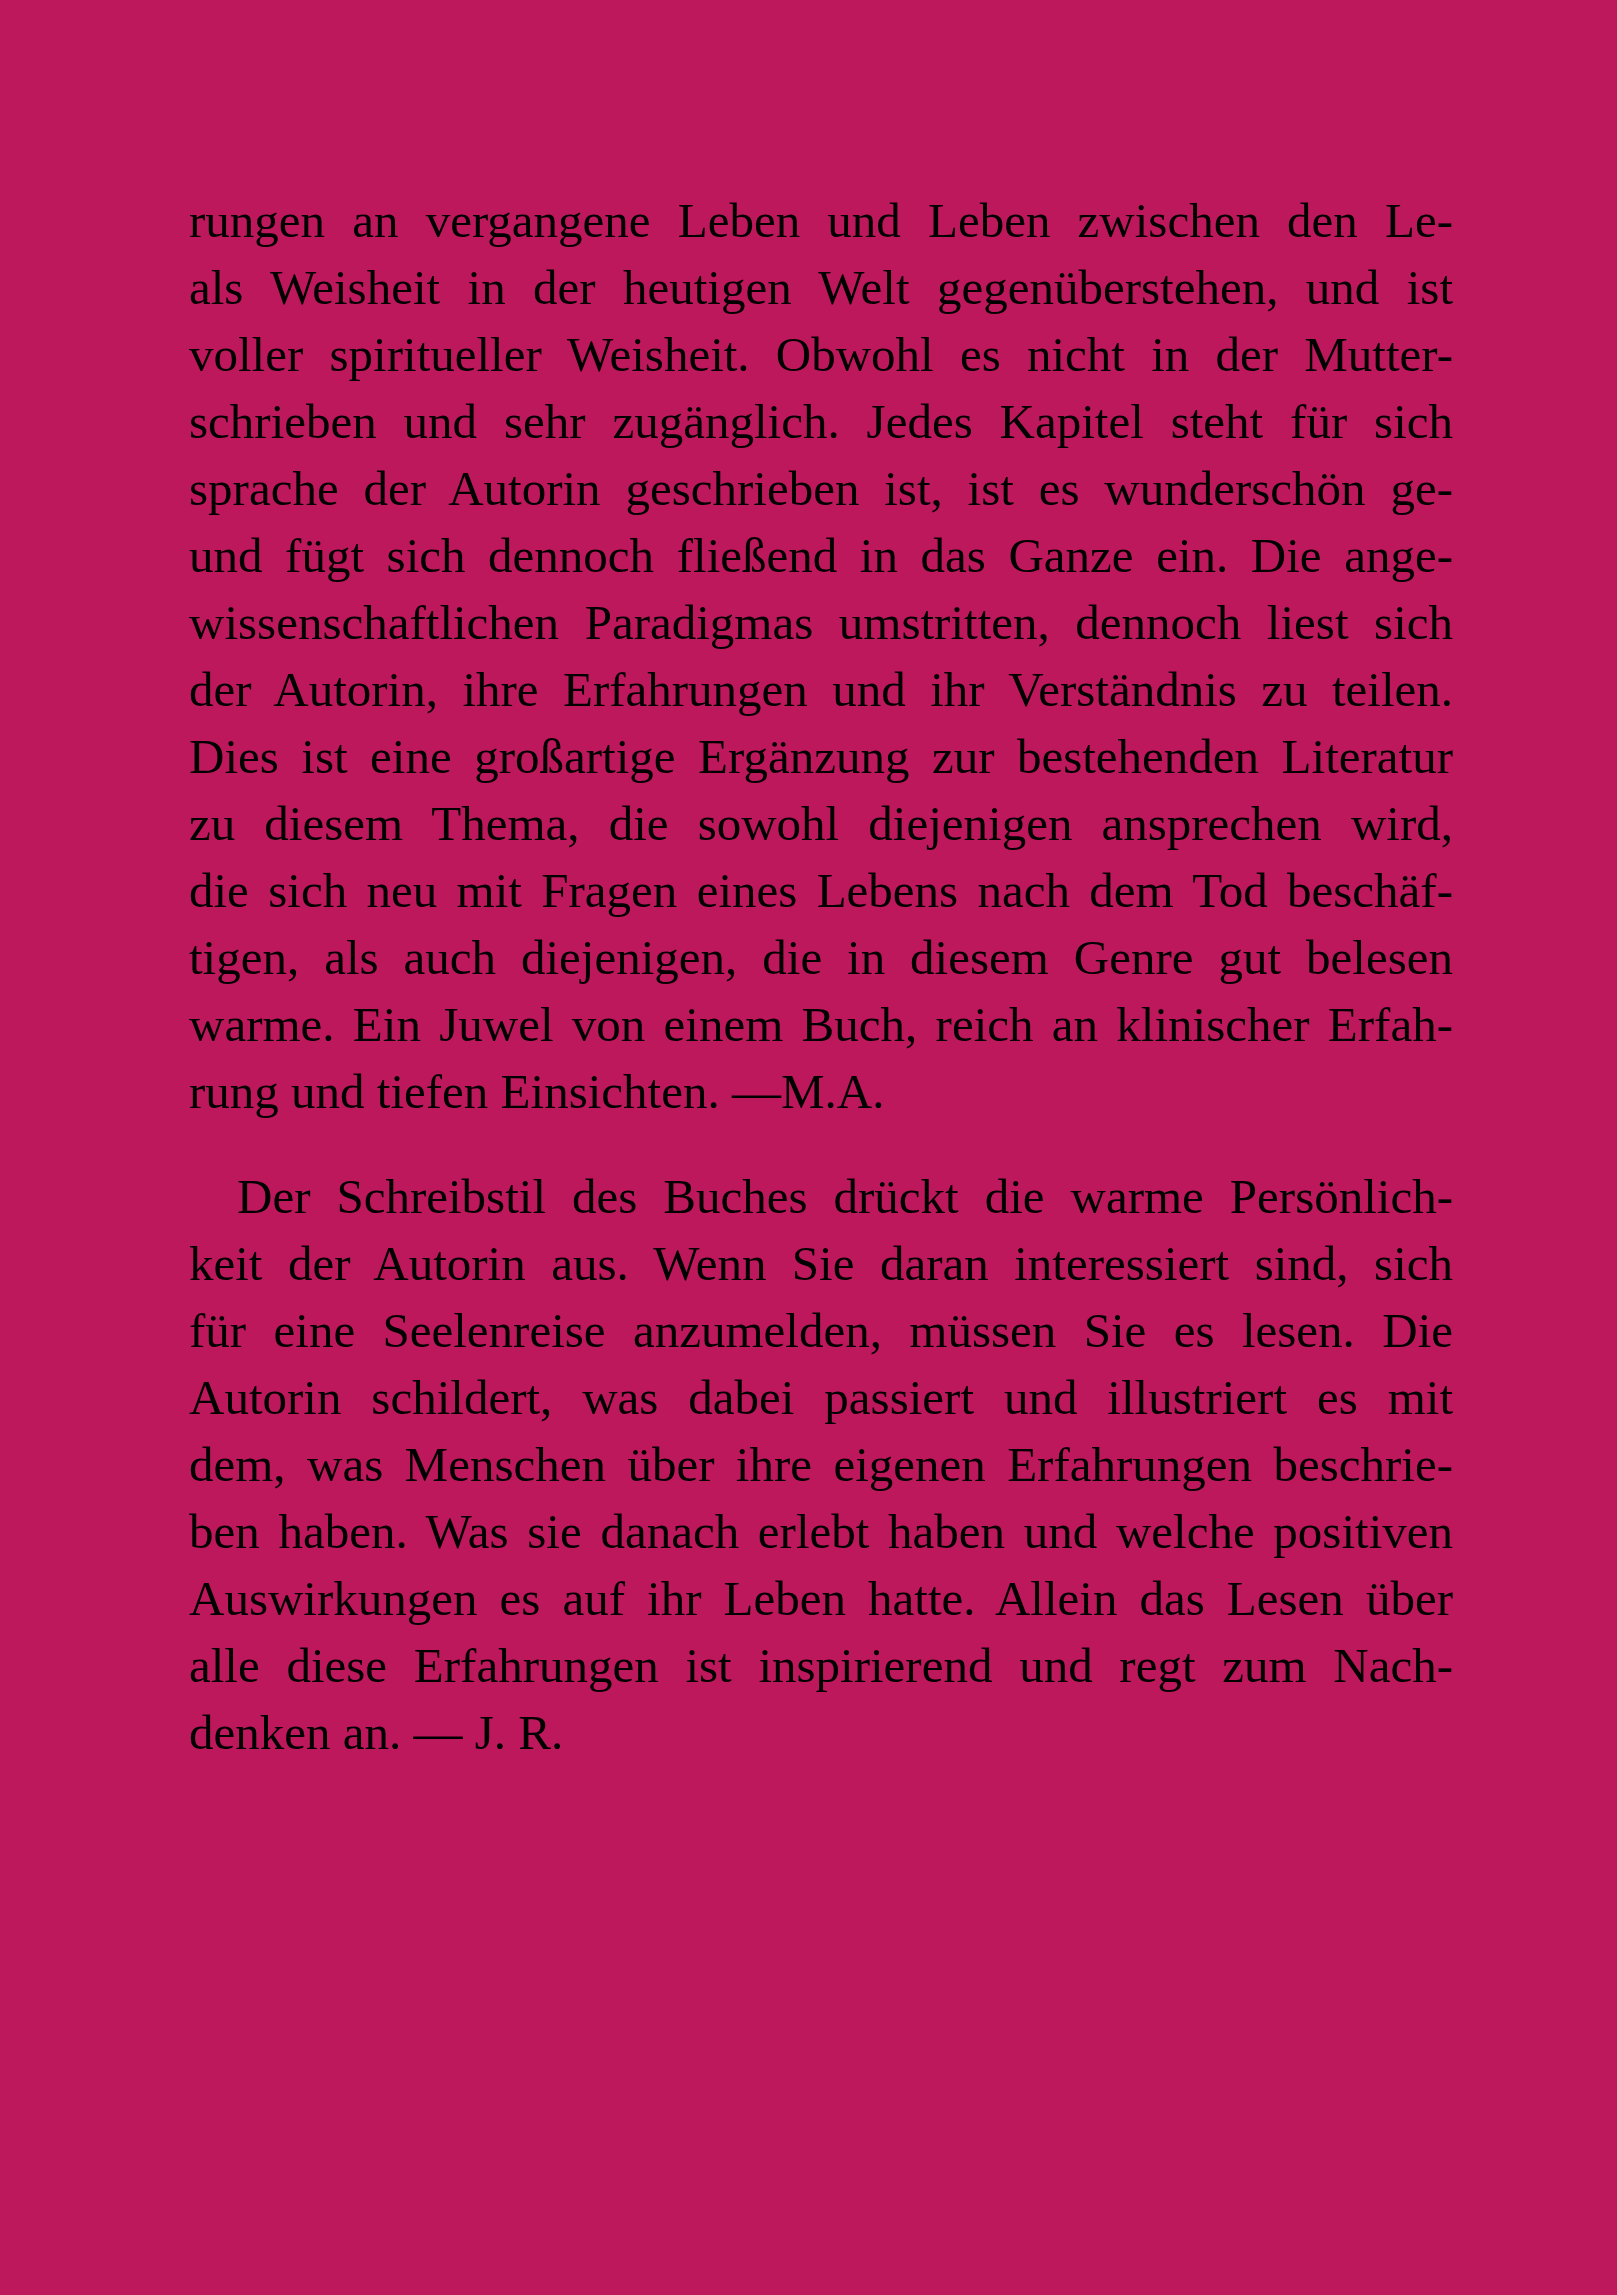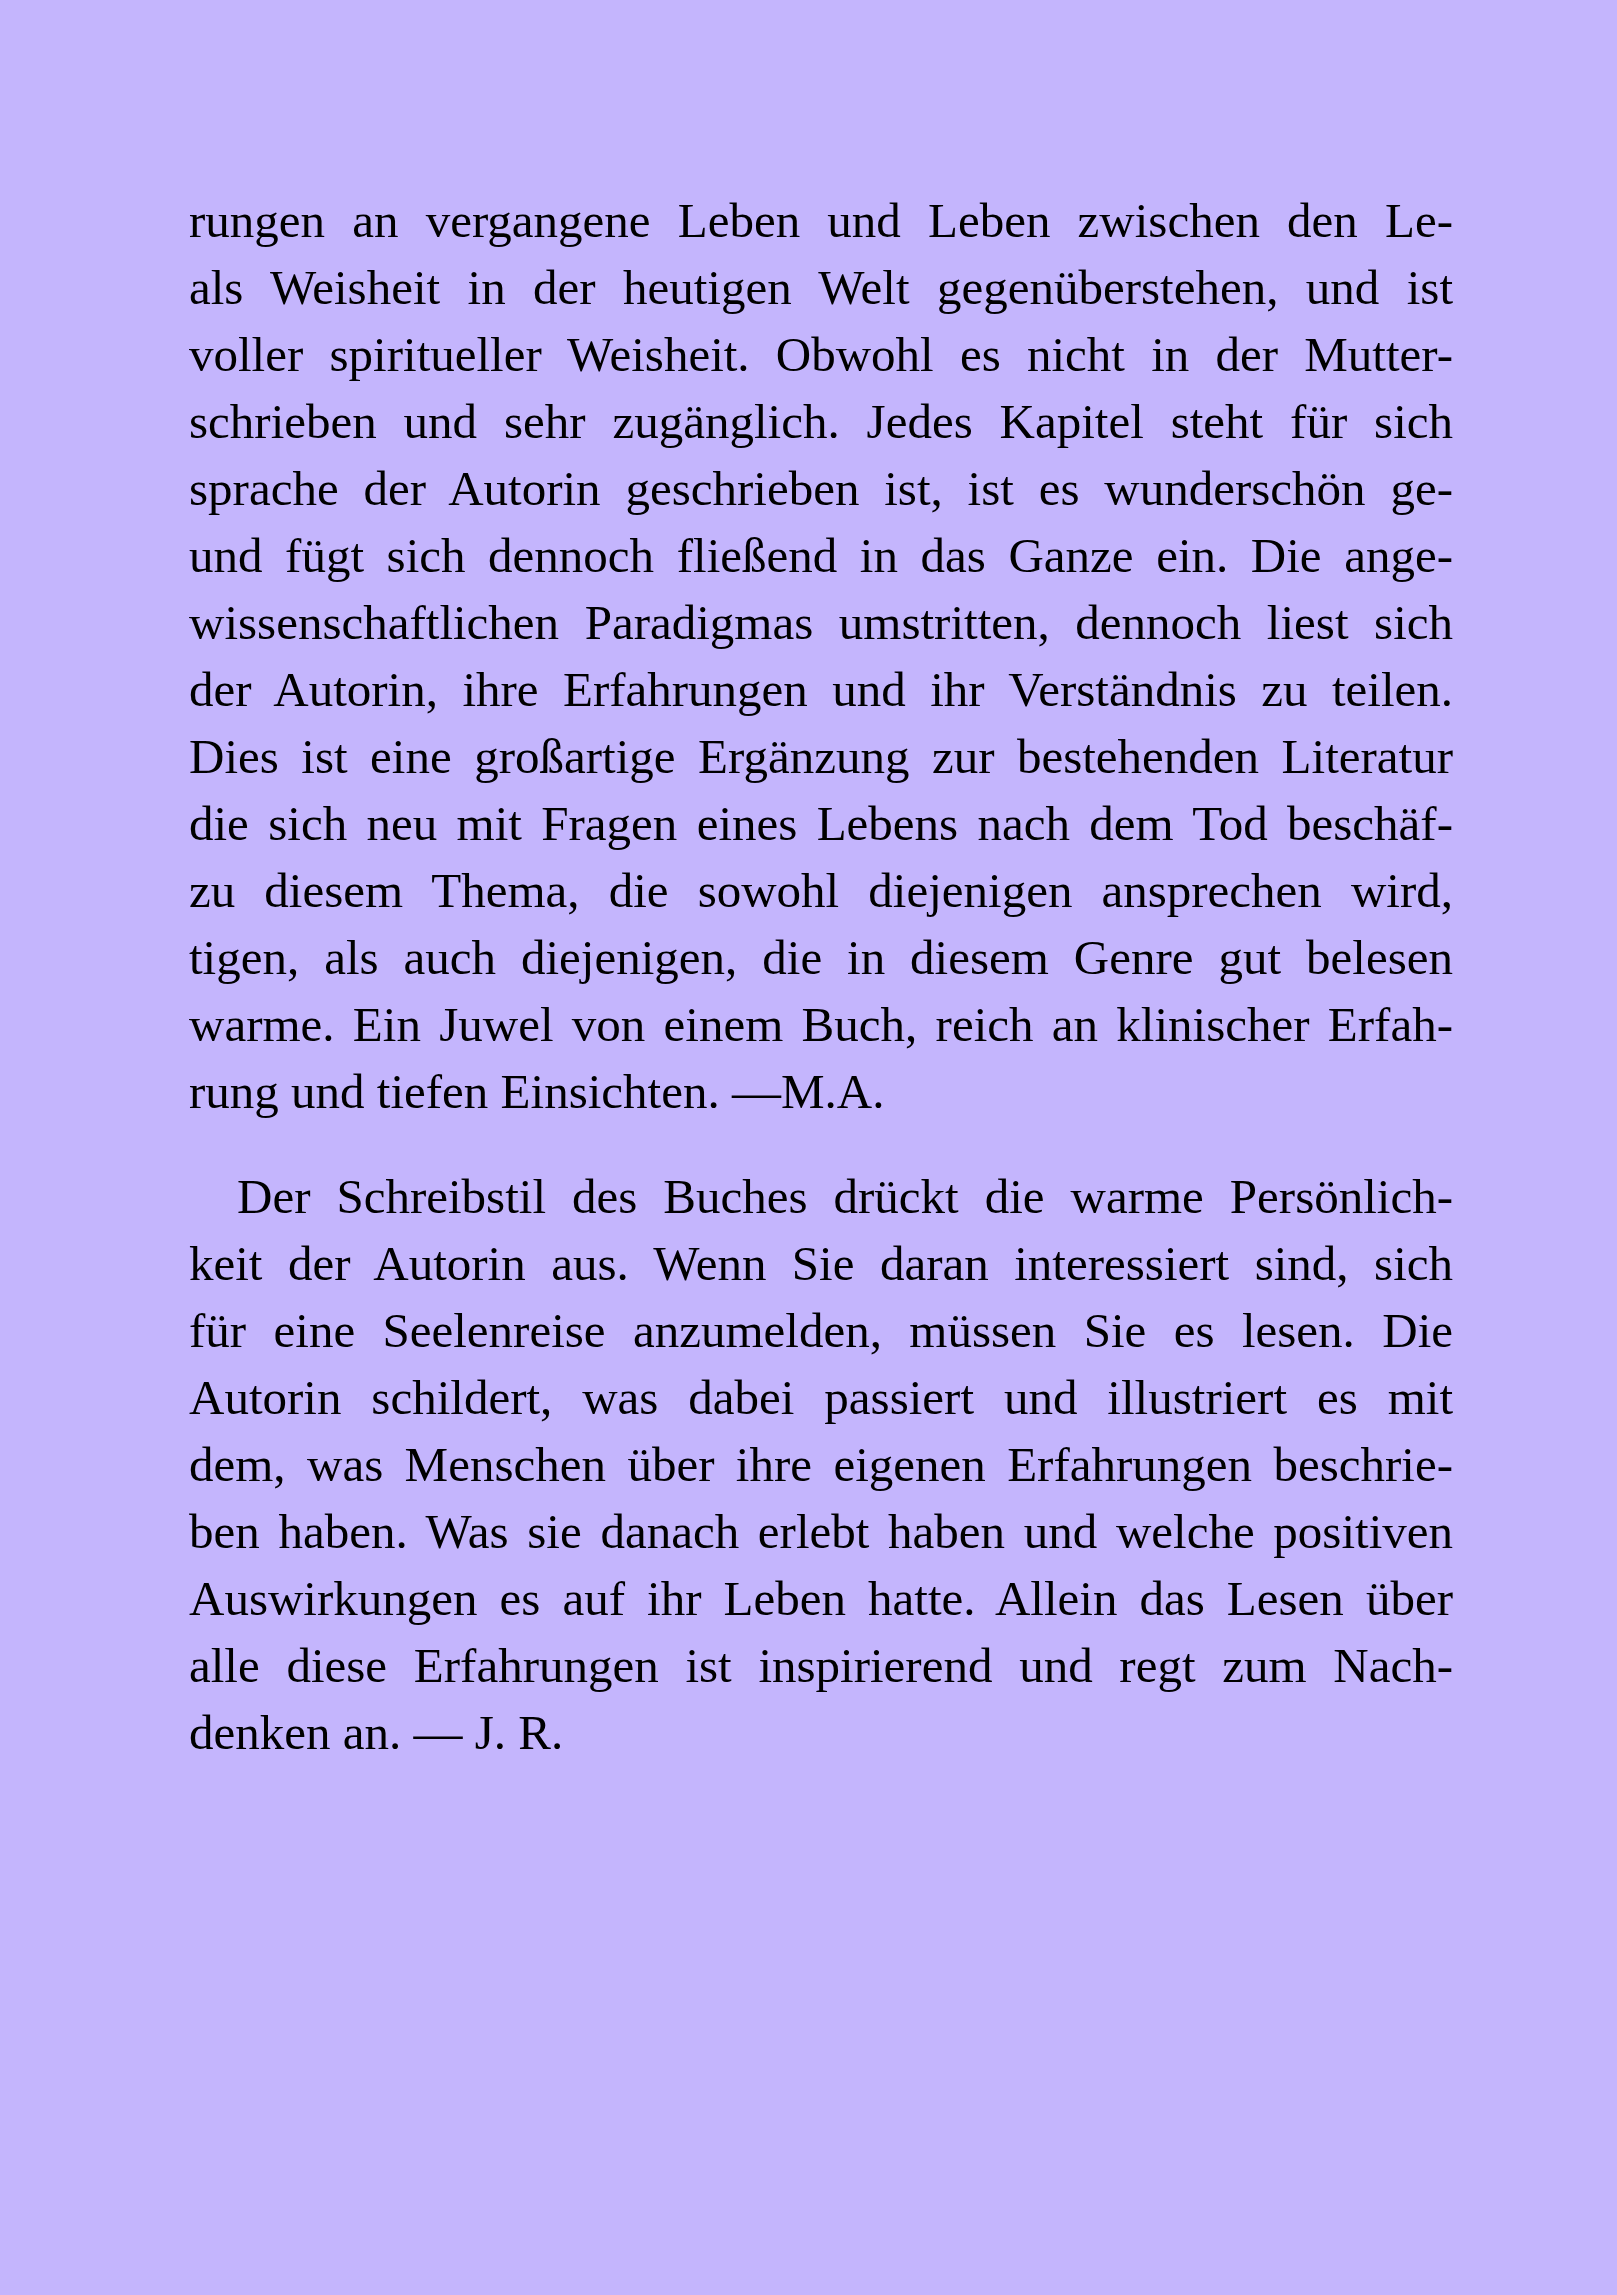--- a/index.html
+++ b/index.html
@@ -9,21 +9,21 @@
   body {
     width: 1618px;
     height: 2295px;
     background: #ffffff;
     position: relative;
     overflow: hidden;
   }
   .page {
     position: absolute;
     inset: 0;
-    background: #c4b5fd;
+    background: #be185d;
   }
   .text-block {
     position: absolute;
     left: 189px;
     top: 187px;
     width: 1264px;
     font-family: "Liberation Serif", serif;
     font-size: 49px;
     line-height: 67px;
     color: #000000;
@@ -58,22 +58,22 @@
     <div class="para para-1">
       <div class="line just">rungen an vergangene Leben und Leben zwischen den Le-</div>
       <div class="line just">als Weisheit in der heutigen Welt gegenüberstehen, und ist</div>
       <div class="line just">voller spiritueller Weisheit. Obwohl es nicht in der Mutter-</div>
       <div class="line just">schrieben und sehr zugänglich. Jedes Kapitel steht für sich</div>
       <div class="line just">sprache der Autorin geschrieben ist, ist es wunderschön ge-</div>
       <div class="line just">und fügt sich dennoch fließend in das Ganze ein. Die ange-</div>
       <div class="line just">wissenschaftlichen Paradigmas umstritten, dennoch liest sich</div>
       <div class="line just">der Autorin, ihre Erfahrungen und ihr Verständnis zu teilen.</div>
       <div class="line just">Dies ist eine großartige Ergänzung zur bestehenden Literatur</div>
+      <div class="line just">zu diesem Thema, die sowohl diejenigen ansprechen wird,</div>
       <div class="line just">die sich neu mit Fragen eines Lebens nach dem Tod beschäf-</div>
-      <div class="line just">zu diesem Thema, die sowohl diejenigen ansprechen wird,</div>
       <div class="line just">tigen, als auch diejenigen, die in diesem Genre gut belesen</div>
       <div class="line just">warme. Ein Juwel von einem Buch, reich an klinischer Erfah-</div>
       <div class="line last">rung und tiefen Einsichten.  —M.A.</div>
     </div>
 
     <div class="para para-2">
       <div class="line just indent">Der Schreibstil des Buches drückt die warme Persönlich-</div>
       <div class="line just">keit der Autorin aus. Wenn Sie daran interessiert sind, sich</div>
       <div class="line just">für eine Seelenreise anzumelden, müssen Sie es lesen. Die</div>
       <div class="line just">Autorin schildert, was dabei passiert und illustriert es mit</div>

